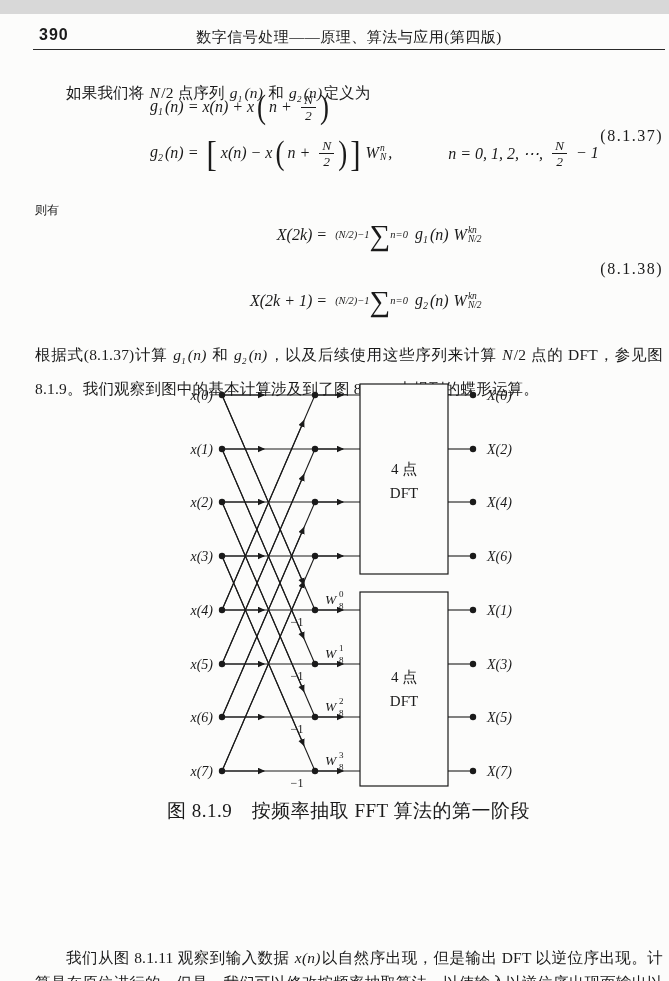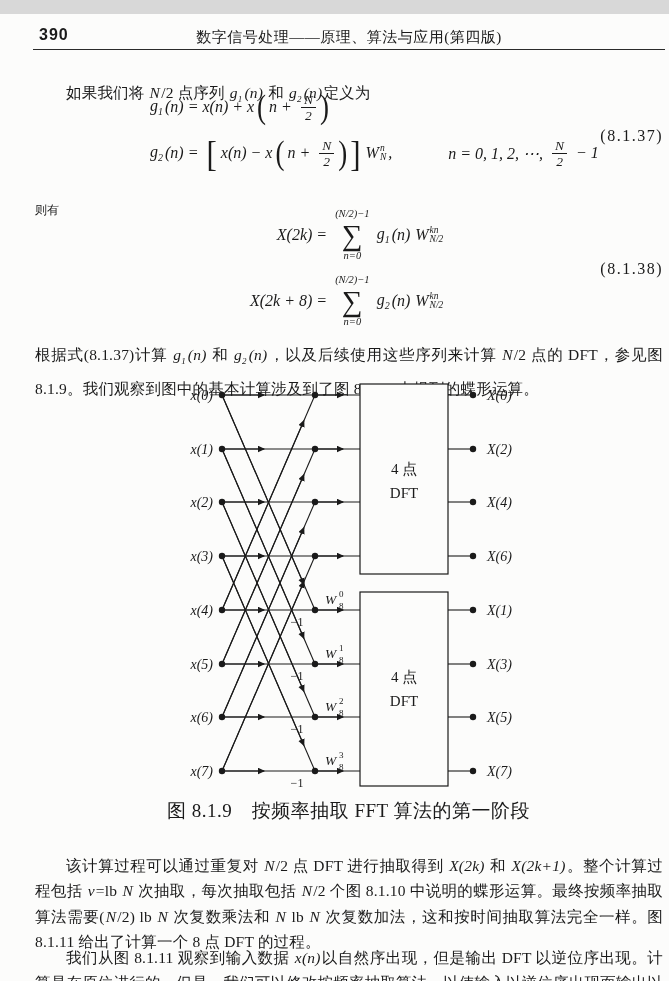--- a/index.html
+++ b/index.html
@@ -48,21 +48,21 @@
   .wvar .stack { display:inline-flex; flex-direction:column; font-size:9.5px;
                  line-height:9.5px; margin-left:1px; font-style:italic; }
   .gapwide { display:inline-block; width:52px; }
 
   .eq38grid { display:grid; grid-template-columns:auto auto; width:fit-content;
               margin-left:215px; row-gap:8px; align-items:center; }
   .eq38grid .lhs { justify-self:end; font-style:italic; font-size:16px; padding-right:6px;
                    align-self:center;font-family:Liberation Serif, serif; }
   .eq38grid .rhs { display:flex; align-items:center; font-style:italic; font-size:16px;
                    height:58px; }
-  .sumstack { display:inline-flex; flex-direction:column; align-items:center;
+  .sumstack { display:inline-flex; flex-direction:row; align-items:center;
               margin:0 7px 0 2px; }
   .sumstack .slim { font-size:10.5px; line-height:12px; font-style:italic; }
   .sumstack .sigma { font-size:29px; line-height:30px; font-style:normal; }
 
   
   #figure { position:absolute; left:0; top:368px; width:669px; height:410px; }
   #fig-svg text { font-family:"Liberation Serif","DejaVu Serif",serif; fill:#1a1a1a; }
   #caption { position:absolute; top:784px; left:0; width:669px; padding-left:28px;
              box-sizing:border-box; text-align:center; font-size:19px; letter-spacing:0.5px; }
 </style>
@@ -138,21 +138,21 @@
         <span class="mvar"><span>g</span><sub>1</sub></span>
           <span class="mtext">(n)</span>
         <span class="wvar">
             <span>W</span>
             <span class="stack">
               <span>kn</span>
               <span>N/2</span>
             </span>
           </span>
       </span>
-      <span class="lhs">X(2k + 8) =</span>
+      <span class="lhs">X(2k + 1) =</span>
       <span class="rhs">
         <span class="sumstack">
             <span class="slim">(N/2)−1</span>
             <span class="sigma">∑</span>
             <span class="slim">n=0</span>
           </span>
         <span class="mvar"><span>g</span><sub>2</sub></span>
           <span class="mtext">(n)</span>
         <span class="wvar">
             <span>W</span>
@@ -290,16 +290,15 @@
         <rect x="360" y="2" width="88" height="190" fill="#fcfcfb" stroke="#1a1a1a" stroke-width="1.2"></rect>
         <rect x="360" y="210" width="88" height="194" fill="#fcfcfb" stroke="#1a1a1a" stroke-width="1.2"></rect>
         <text x="404" y="92" font-size="15" text-anchor="middle">4 点</text>
         <text x="404" y="116" font-size="15" text-anchor="middle">DFT</text>
         <text x="404" y="300" font-size="15" text-anchor="middle">4 点</text>
         <text x="404" y="324" font-size="15" text-anchor="middle">DFT</text>
       </svg>
   </div>
   <div id="caption">图 8.1.9　按频率抽取 FFT 算法的第一阶段</div>
 
-  <p class="para indent" id="p4">该计算过程可以通过重复对 <i>N</i>/2 点 DFT 进行抽取得到 <i>X(2k)</i> 和 <i>X(2k+1)</i>。整个计算过程包括 <i>v</i>=lb <i>N</i> 次抽取，每次抽取包括 <i>N</i>/2 个图 8.1.10 中说明的蝶形运算。最终按频率抽取算法需要(<i>N</i>/2) lb <i>N</i> 次复数乘法和 <i>N</i> lb <i>N</i> 次复数加法，这和按时间抽取算法完全一样。图 8.1.11 给出了计算一个 8 点 DFT 的过程。</p>
   <p class="para indent" id="p5">我们从图 8.1.11 观察到输入数据 <i>x(n)</i>以自然序出现，但是输出 DFT 以逆位序出现。计算是在原位进行的。但是，我们可以修改按频率抽取算法，以使输入以逆位序出现而输出以自然序出现。如果我们放弃原位计算的要求，则输入和输出都可以以自然序出现。</p>
 
 </div>
 
 </body></html>

